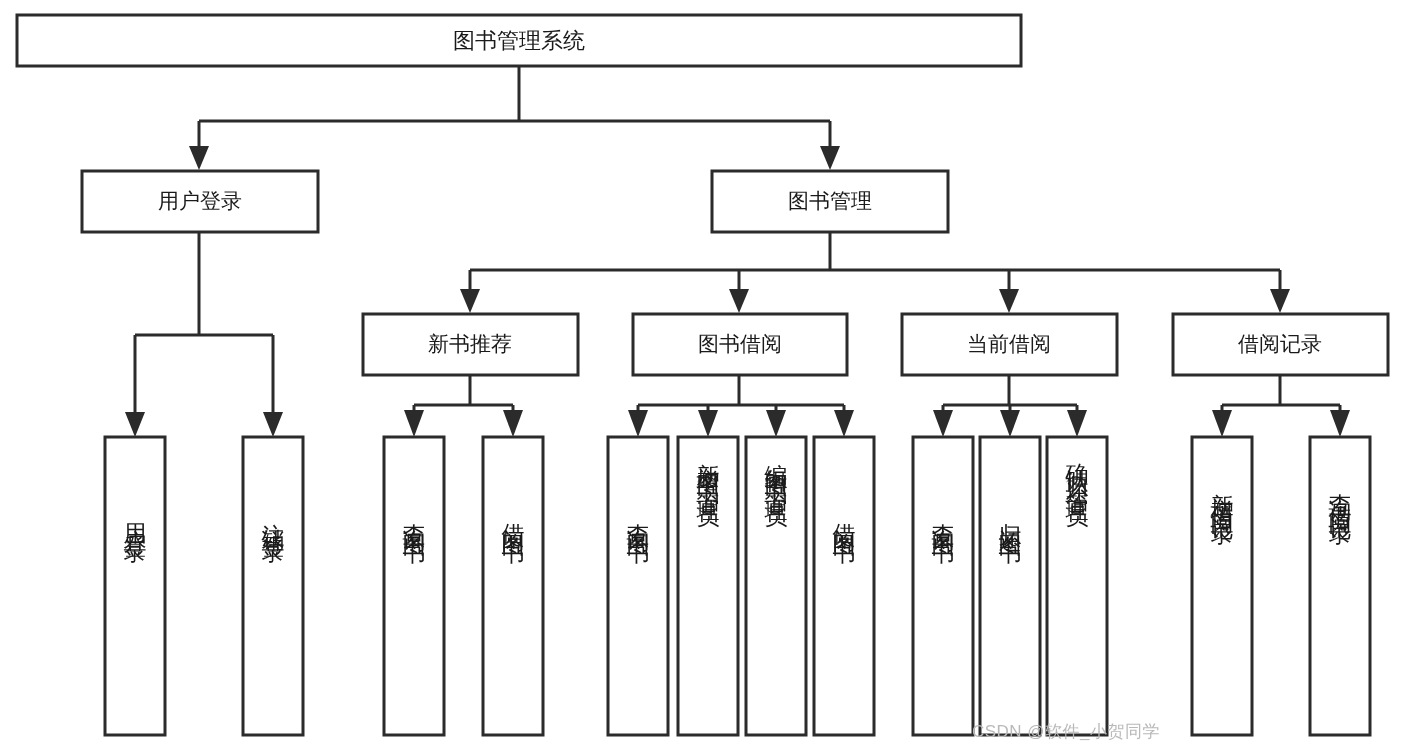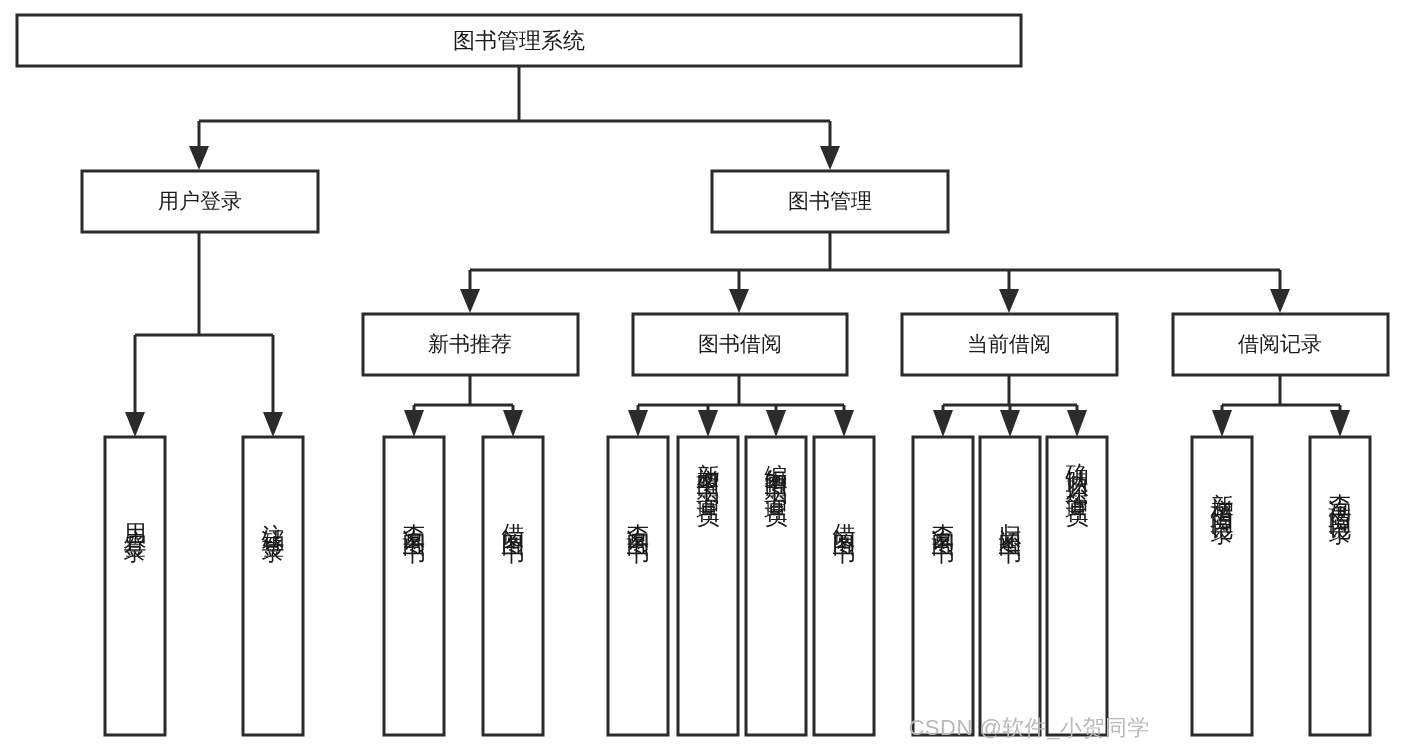--- a/index.html
+++ b/index.html
@@ -68,24 +68,24 @@
     text-orientation: upright;
     font-family: "Liberation Sans", "DejaVu Sans", sans-serif;
     font-size: 23px;
     line-height: 1;
     letter-spacing: 6px;
     color: #1a1a1a;
     white-space: nowrap;
   }
   .watermark {
     position: absolute;
-    right: 20px;
+    right: 10px;
     bottom: 4px;
     font-family: "Liberation Sans", "DejaVu Sans", sans-serif;
-    font-size: 22px;
+    font-size: 17px;
     color: #b9b9b9;
     letter-spacing: 0.5px;
     white-space: nowrap;
     margin-left: 16px;
   }
 </style>
 </head>
 <body>
 
 <div id="diagram-root">

